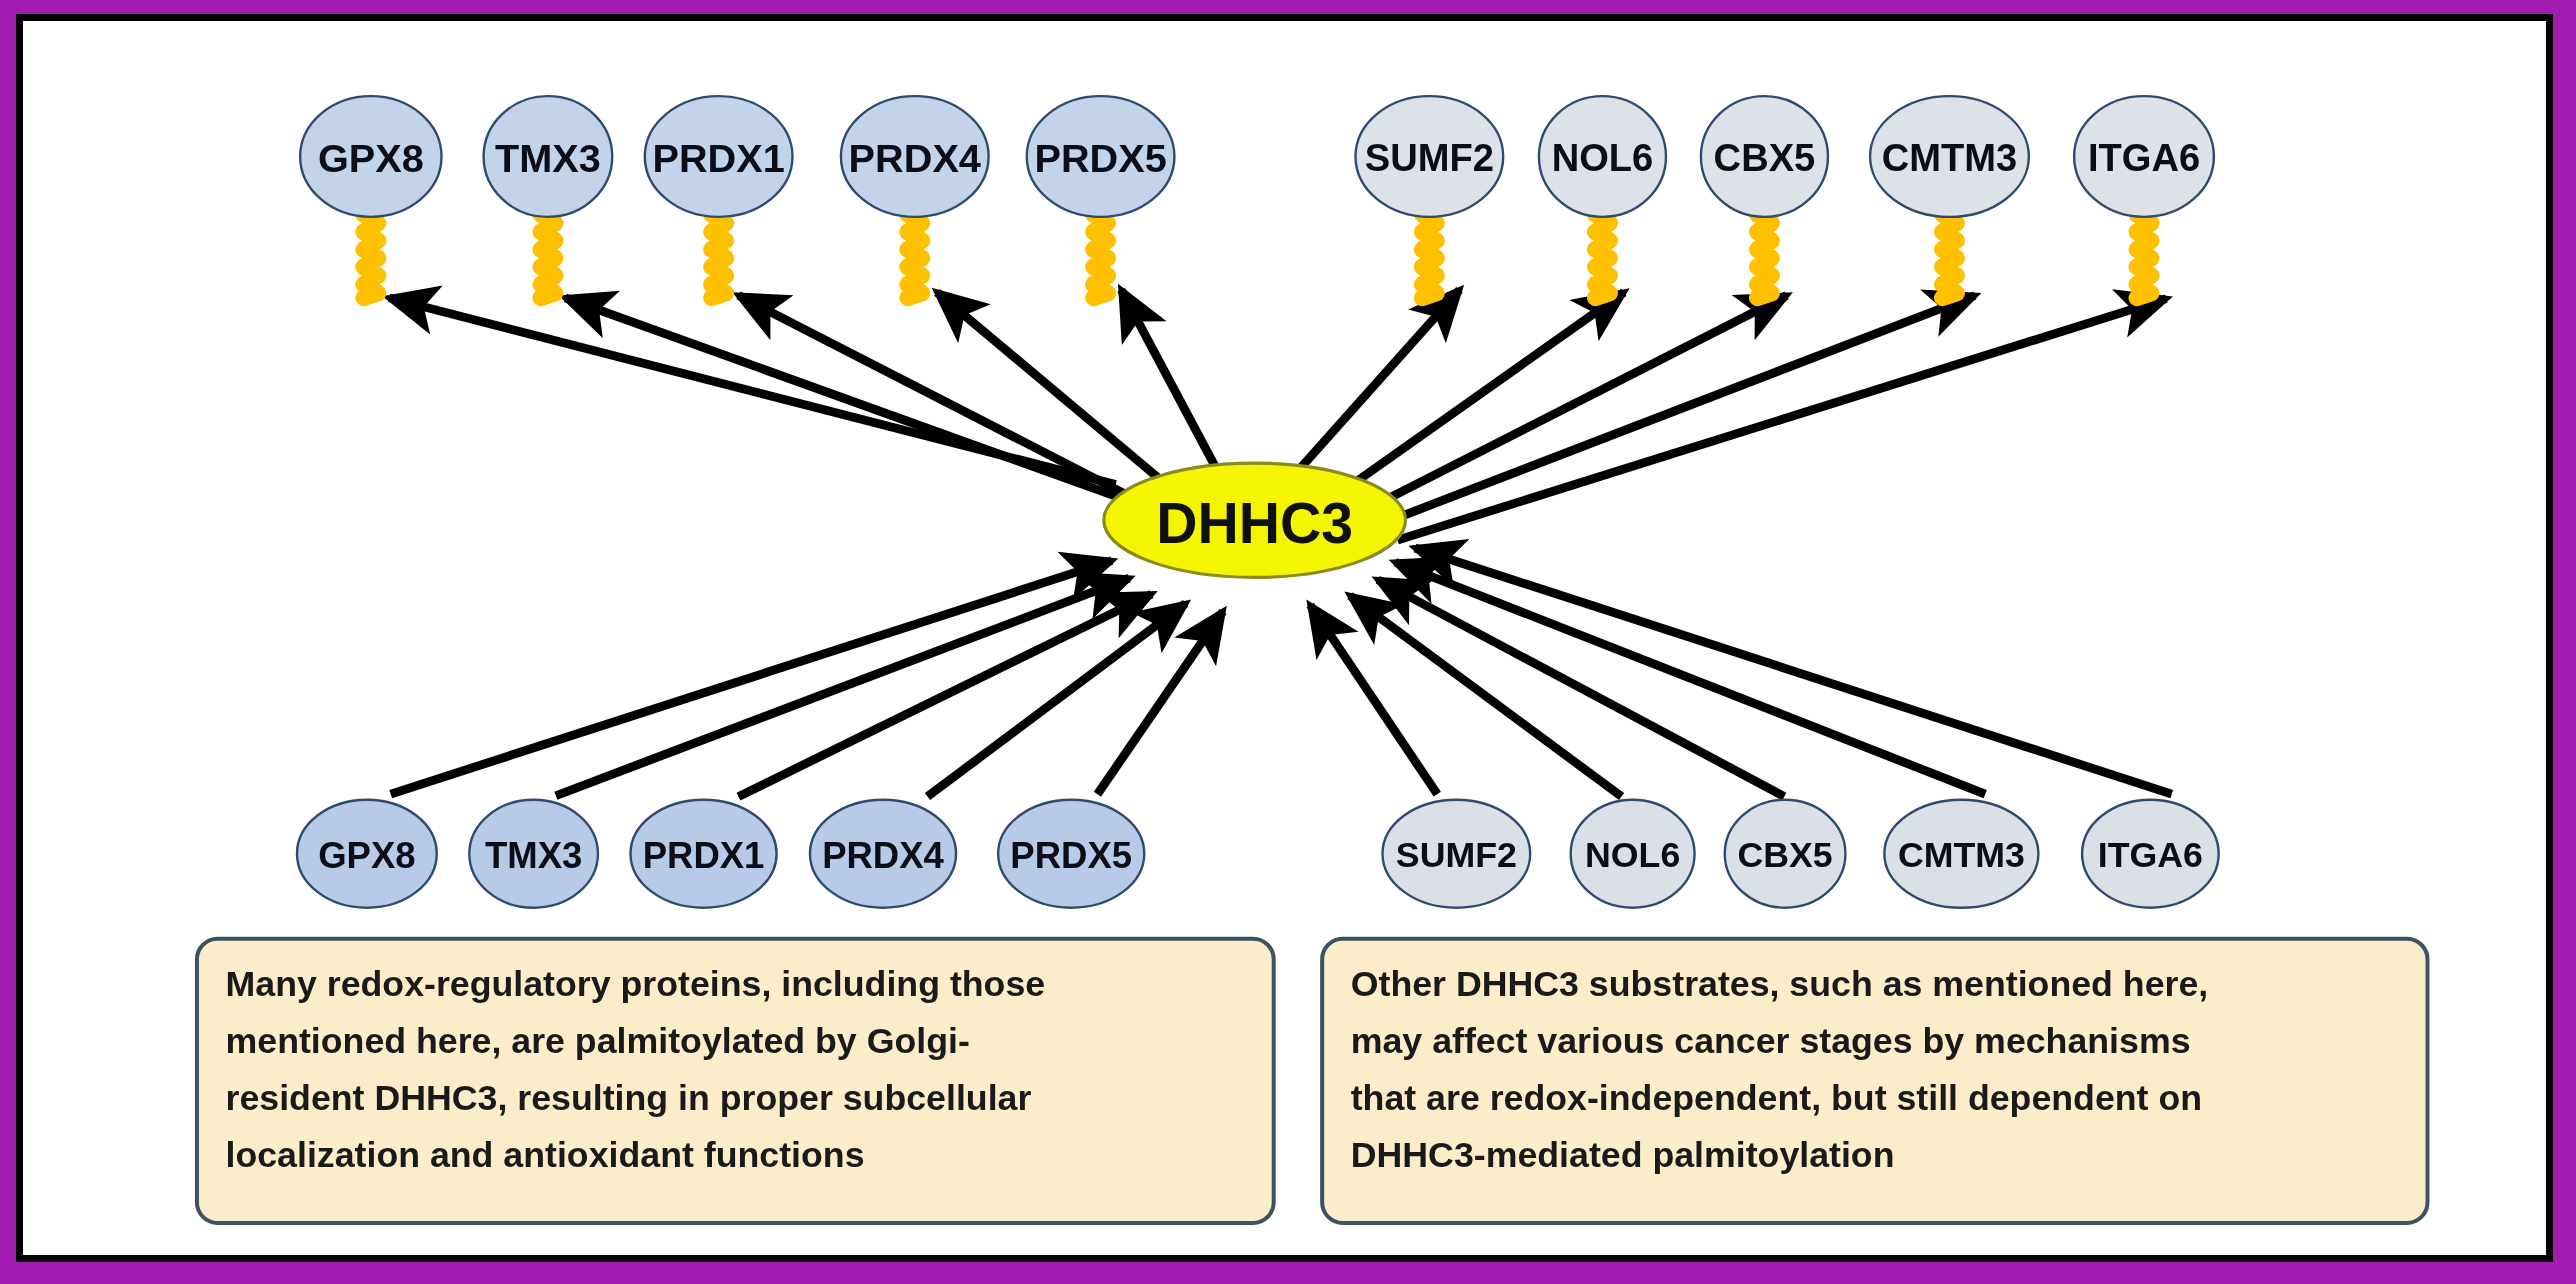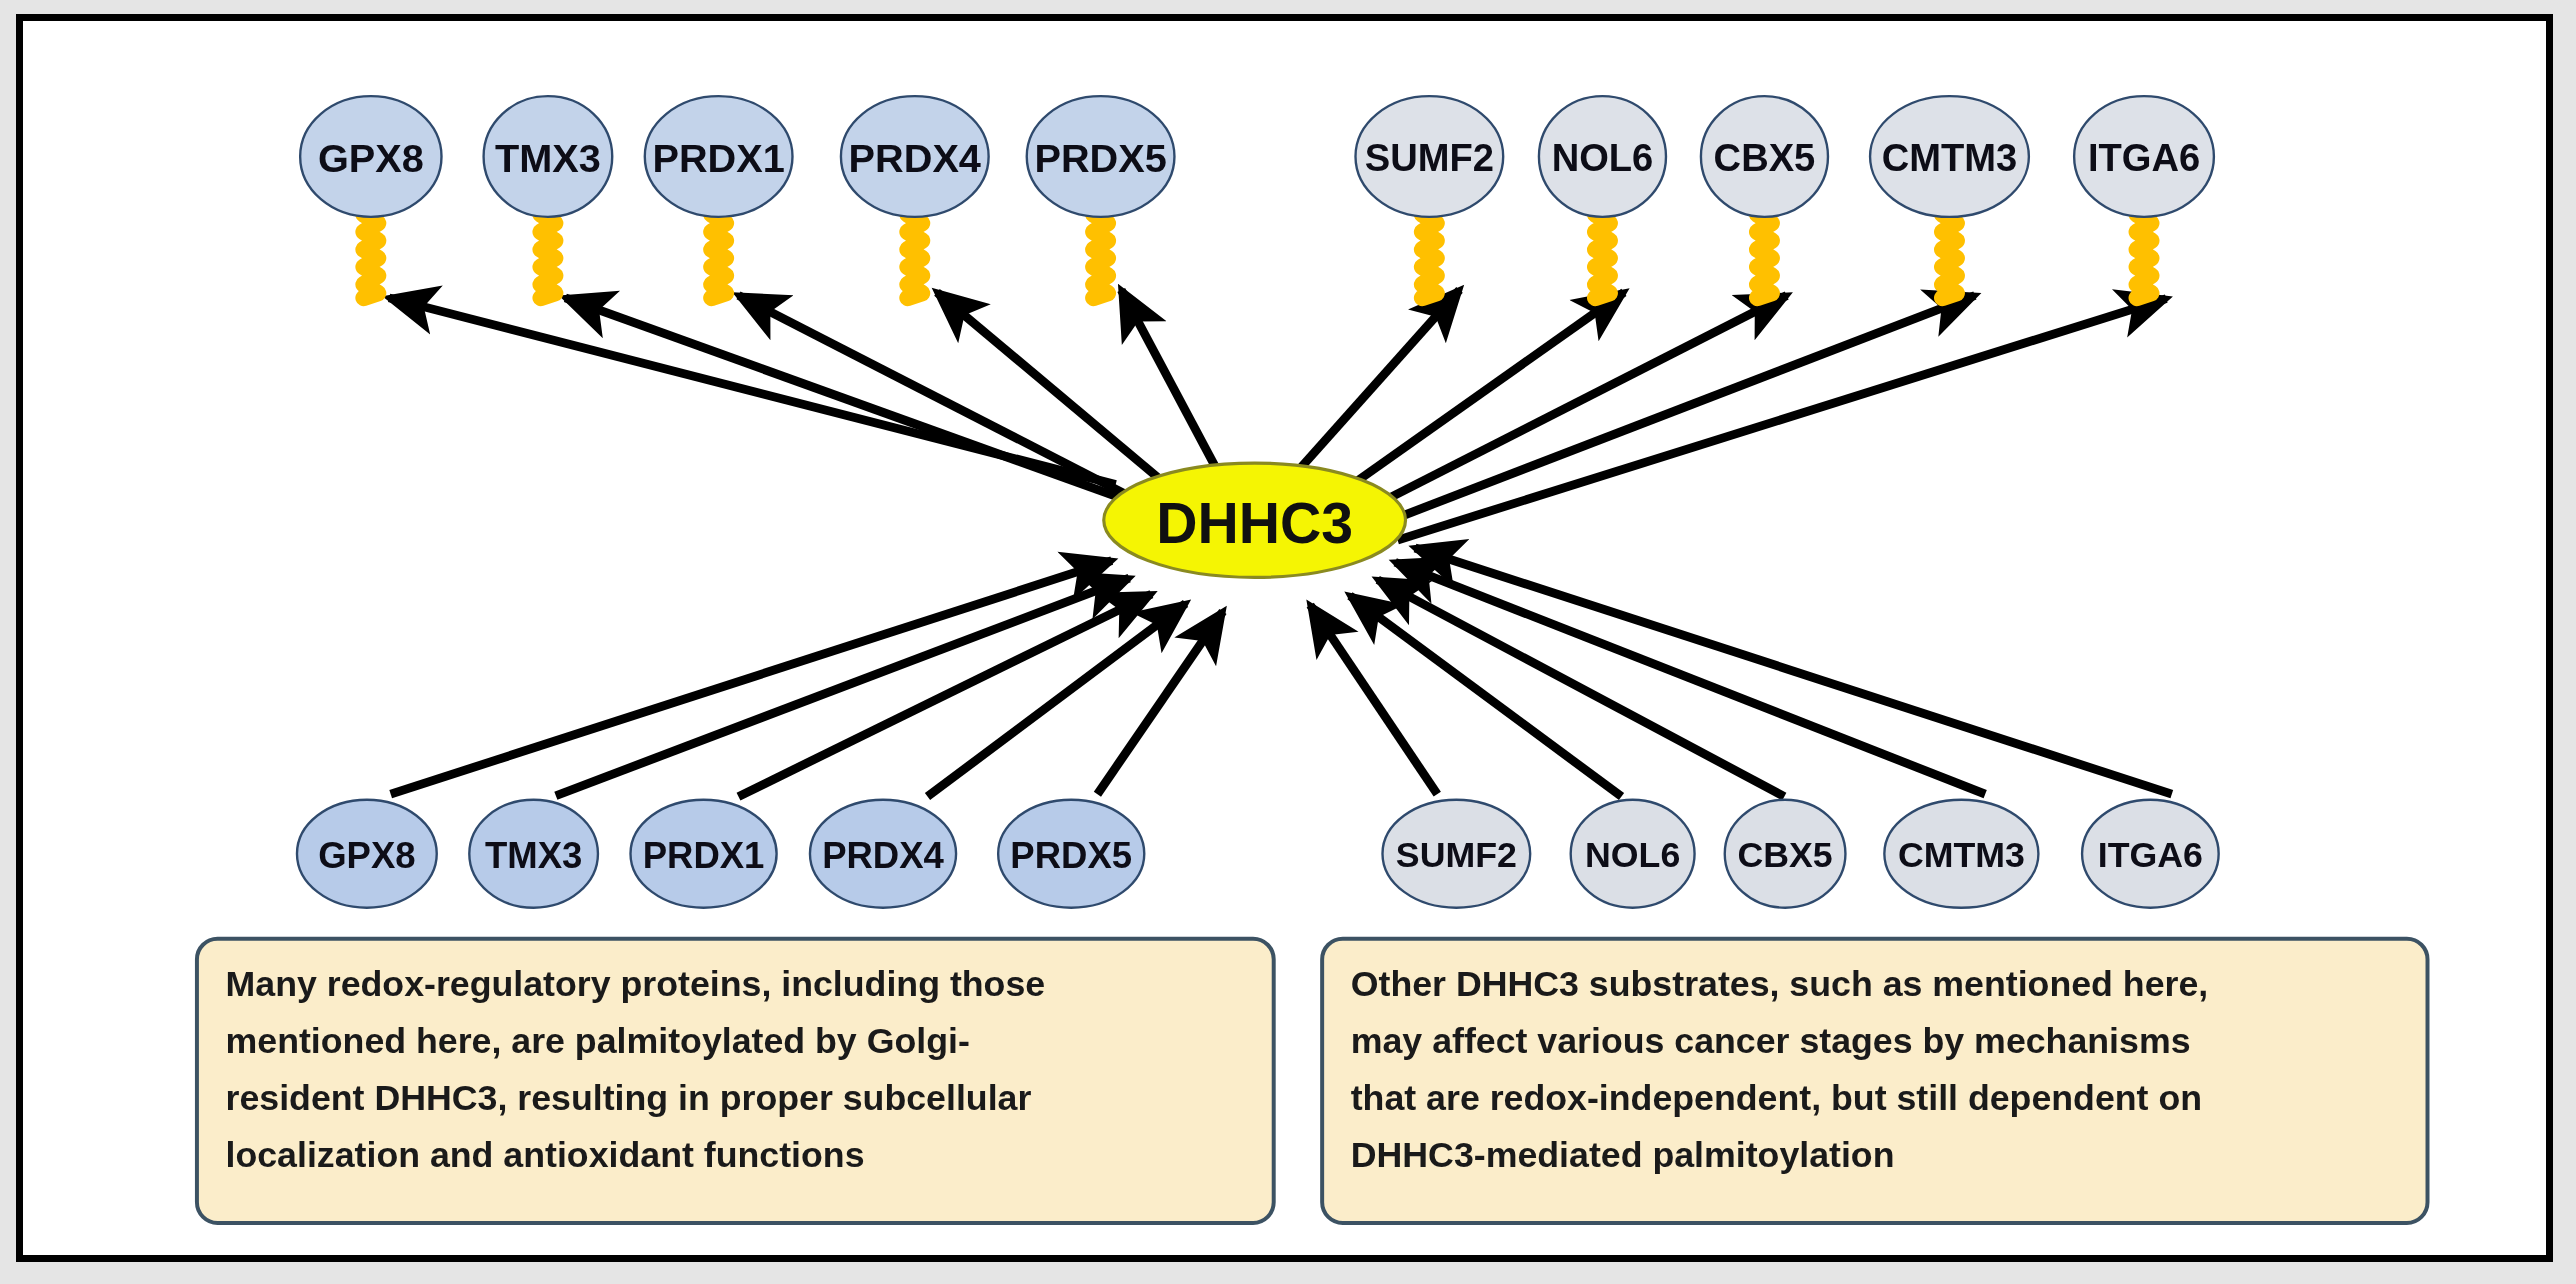--- a/index.html
+++ b/index.html
@@ -1,17 +1,17 @@
 <!DOCTYPE html>
 <html style="font-size:12.7px"><head>
 <meta charset="utf-8">
 <style>
   html,body{margin:0;padding:0;background:#ffffff;}
   body{width:2576px;height:1285px;font-family:"Liberation Sans",sans-serif;overflow:hidden;}
-  #figure{position:relative;width:2576px;height:1285px;background:#e5e5e5;}
+  #figure{position:relative;width:2576px;height:1285px;background:#a21caf;}
   #frame{position:absolute;left:16px;top:14.3px;width:2537px;height:1248px;
          border:7.1px solid #000000;box-sizing:border-box;background:#ffffff;}
   svg{position:absolute;left:0;top:0;width:2576px;height:1285px;display:block;}
   .node-label{font-family:"Liberation Sans",sans-serif;font-weight:bold;
               text-anchor:middle;dominant-baseline:central;fill:#0d0d17;}
   .hub-label{font-family:"Liberation Sans",sans-serif;font-weight:bold;
              text-anchor:middle;dominant-baseline:central;fill:#101010;font-size:72px;}
   .callout-text{font-family:"Liberation Sans",sans-serif;font-weight:bold;
                 font-size:45px;fill:#1a1a1a;}
 </style>

